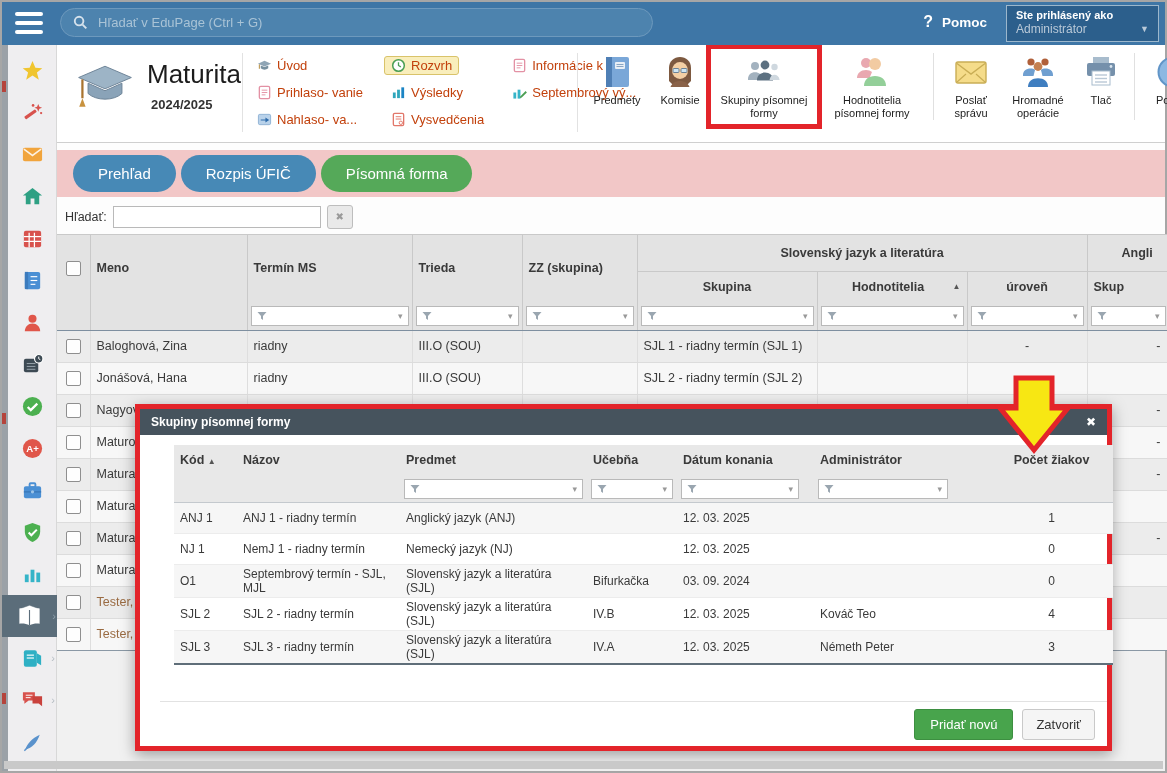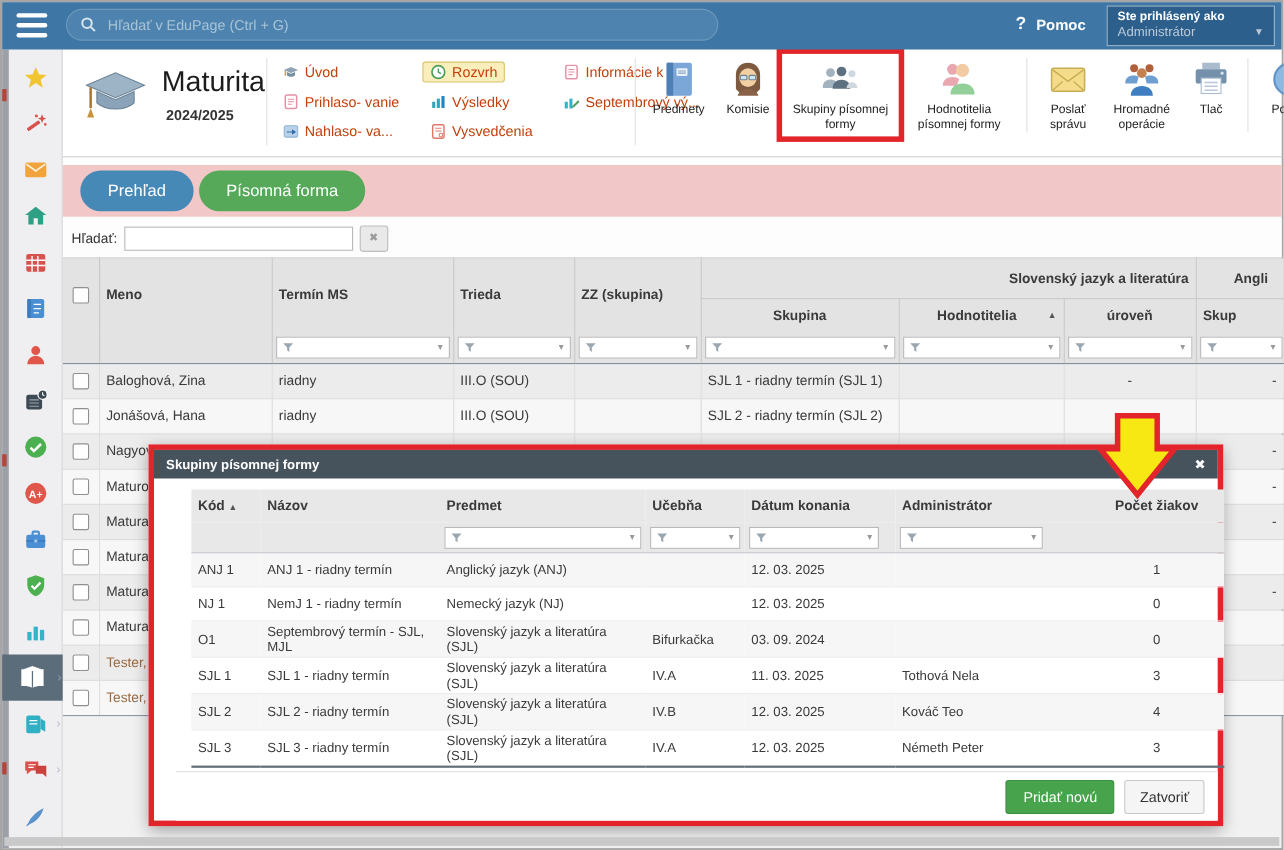--- a/index.html
+++ b/index.html
@@ -61,21 +61,21 @@
   #searchrow{position:absolute;left:55px;top:197px;right:0;height:35px;display:flex;align-items:center;padding-left:8px;box-sizing:border-box;z-index:2;background:#fdfdfd;}
   #searchrow .lbl{font-size:12.5px;color:#333;margin-right:6px;}
   #searchrow input{width:198px;height:20px;border:1px solid #b9b9b9;font-size:12px;padding:0 4px;background:#fff;font-family:inherit;}
   #clearbtn{width:24px;height:22px;margin-left:6px;background:#e9e9e9;border:1px solid #bdbdbd;border-radius:3px;color:#9a9a9a;font-size:10px;display:flex;align-items:center;justify-content:center;cursor:pointer;}
 
   
   #maintable{position:absolute;left:55px;top:232px;width:1112px;z-index:2;}
   #maintable table{border-collapse:collapse;table-layout:fixed;width:1112px;font-size:12.5px;color:#3a3a3a;}
   #maintable thead th{background:#e3e3e3;font-weight:bold;text-align:left;padding:0 6px;border-right:1px solid #c9c9c9;box-sizing:border-box;}
   #maintable tr.t-group th{height:33px;border-top:1px solid #c9c9c9;}
-  #maintable tr.t-group th.grp{text-align:right;border-bottom:1px solid #c9c9c9;height:37px;vertical-align:middle;}
+  #maintable tr.t-group th.grp{text-align:center;border-bottom:1px solid #c9c9c9;height:37px;vertical-align:middle;}
   #maintable tr.t-sub th{height:30px;text-align:center;}
   #maintable tr.t-filter td{background:#e3e3e3;height:28px;border-right:1px solid #c9c9c9;border-bottom:1px solid #7e8fa0;padding:0 3px;}
   #maintable tbody td{height:32px;border-right:1px solid #dedede;border-bottom:1px solid #dcdcdc;padding:0 6px;overflow:hidden;white-space:nowrap;box-sizing:border-box;}
   #maintable tbody tr:nth-child(odd){background:#ececec;}
   #maintable tbody tr:nth-child(even){background:#f7f7f7;}
   #maintable tbody tr:last-child td{border-bottom:1px solid #8a98a5;}
   #maintable .t-center{text-align:center;}
   #maintable .t-right{text-align:right;padding-right:8px;}
   #maintable th.angli{text-align:left;padding-left:34px;border-bottom:1px solid #c9c9c9;}
   .sortcar{font-size:8px;color:#555;float:right;margin-top:2px;}
@@ -516,20 +516,23 @@
           <span>Pomoc</span>
         </div>
       </div>
   </div>
 
   <div id="contentbg"></div>
 
   <div id="pinkbar">
       <div class="tab blue">
         <span>Prehľad</span>
+      </div>
+      <div class="tab blue">
+        <span>Rozpis ÚFIČ</span>
       </div>
       <div class="tab green">
         <span>Písomná forma</span>
       </div>
     </div>
 
   <div id="searchrow">
     <span class="lbl">Hľadať:</span>
     <input value="" style="">
     <div id="clearbtn">
@@ -829,29 +832,20 @@
               <tr>
                 <td>O1</td>
                 <td>Septembrový termín - SJL, MJL</td>
                 <td>Slovenský jazyk a literatúra (SJL)</td>
                 <td>Bifurkačka</td>
                 <td>03. 09. 2024</td>
                 <td></td>
                 <td class="t-center">0</td>
               </tr>
               <tr>
-                <td>SJL 1</td>
-                <td>SJL 1 - riadny termín</td>
-                <td>Slovenský jazyk a literatúra (SJL)</td>
-                <td>IV.A</td>
-                <td>11. 03. 2025</td>
-                <td>Tothová Nela</td>
-                <td class="t-center">3</td>
-              </tr>
-              <tr>
                 <td>SJL 2</td>
                 <td>SJL 2 - riadny termín</td>
                 <td>Slovenský jazyk a literatúra (SJL)</td>
                 <td>IV.B</td>
                 <td>12. 03. 2025</td>
                 <td>Kováč Teo</td>
                 <td class="t-center">4</td>
               </tr>
               <tr>
                 <td>SJL 3</td>

